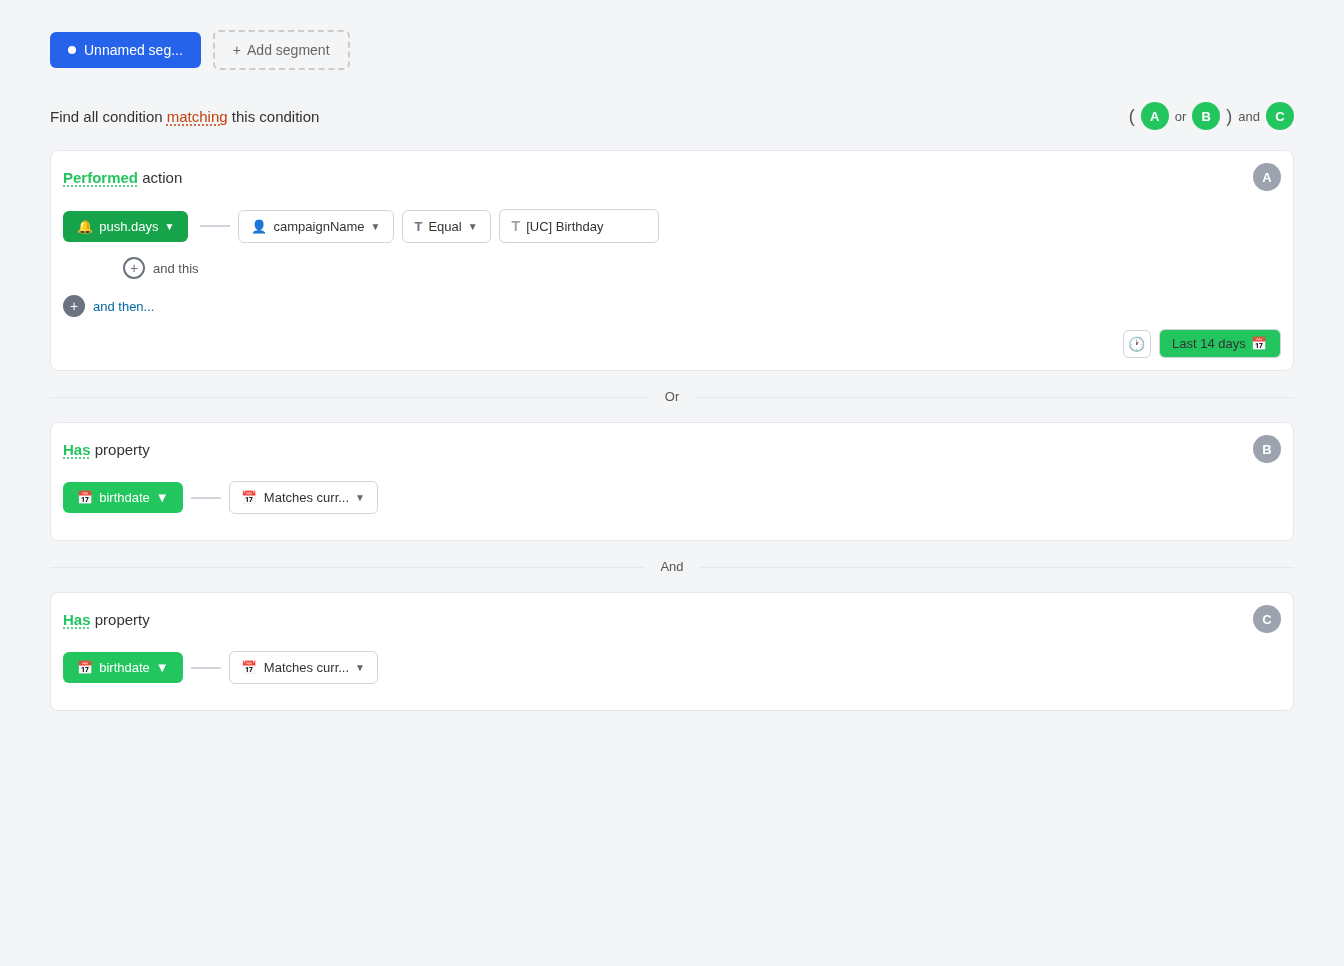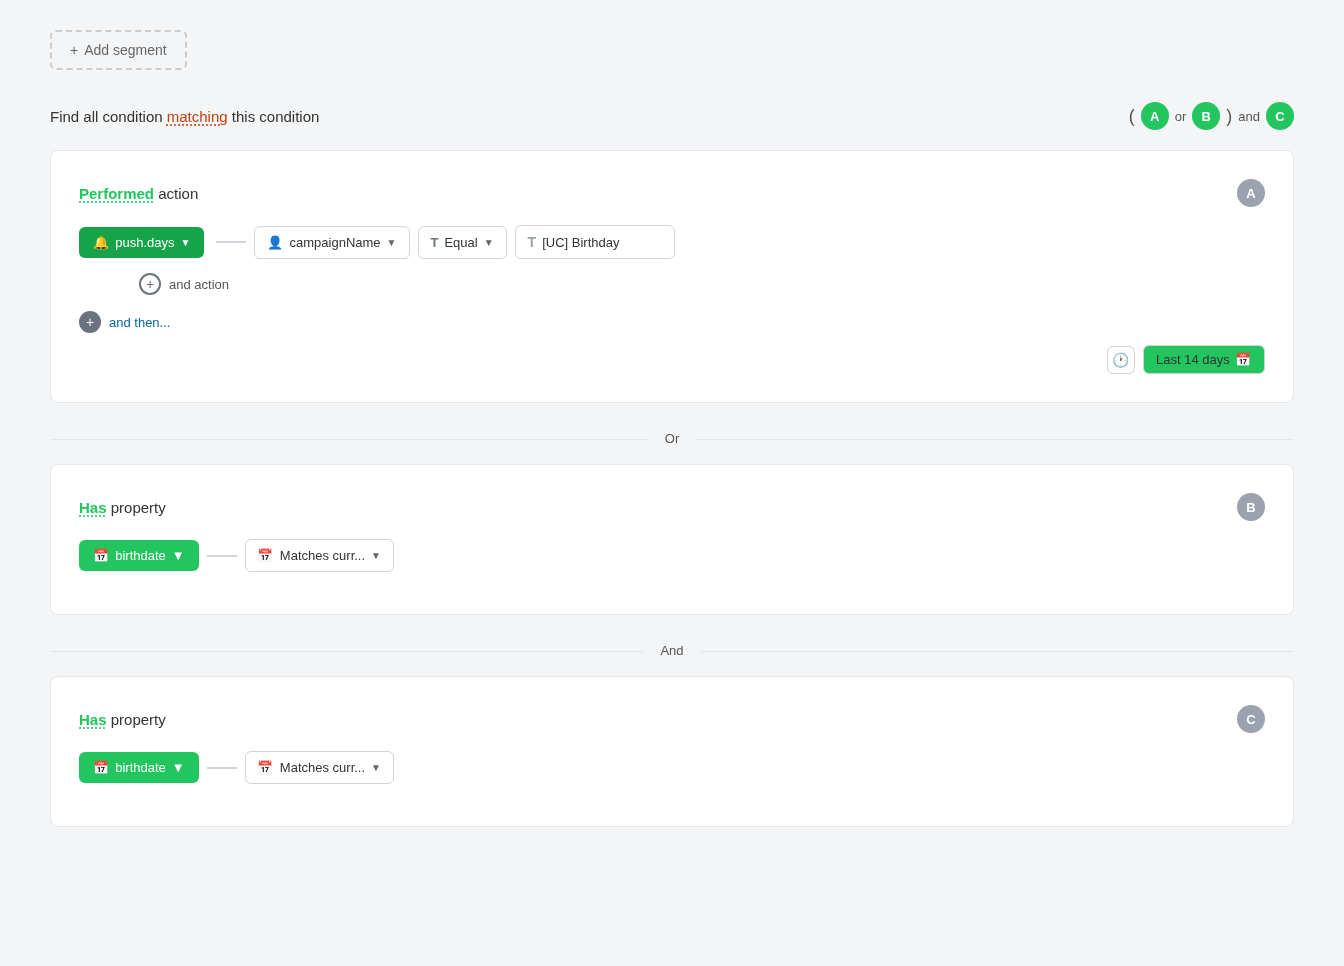--- a/index.html
+++ b/index.html
@@ -101,22 +101,22 @@
     .badge-a { background: #22c55e; }
     .badge-b { background: #22c55e; }
     .badge-c { background: #22c55e; }
     .badge-gray { background: #9ca3af; color: white; }
 
     
     .section-card {
       background: white;
       border: 1px solid #e5e7eb;
       border-radius: 8px;
-      padding: 28px;
-      margin-bottom: 10px;
+      padding: 12px;
+      margin-bottom: 0;
     }
 
     .section-header {
       display: flex;
       align-items: center;
       justify-content: space-between;
       margin-bottom: 18px;
     }
 
     .section-title {
@@ -330,20 +330,24 @@
       font-size: 13px;
       color: #555;
     }
   </style>
 </head>
 <body>
 
 <div class="page-container">
 
   <div class="tabs-row">
+    <button class="tab-active">
+      <span class="tab-dot"></span>
+      <span>Unnamed seg...</span>
+    </button>
     <button class="tab-add">
       <span>+</span>
       <span>Add segment</span>
     </button>
   </div>
 
   <div class="header-row">
     <div class="header-text">
       <span>Find all condition</span>
       <span class="matching">matching</span>
@@ -398,21 +402,21 @@
         </button>
         <div class="text-input">
           <span class="t-icon">T</span>
           <span>[UC] Birthday</span>
         </div>
       </div>
     </div>
 
     <div class="and-where-row">
       <button class="add-circle-btn">+</button>
-      <span class="and-where-text">and action</span>
+      <span class="and-where-text">and this</span>
     </div>
 
     <div class="and-then-row">
       <button class="add-circle-btn-green">+</button>
       <span class="and-then-text">and then...</span>
     </div>
 
     <div class="time-filter-row">
       <div class="time-icon">🕐</div>
       <button class="time-btn">

